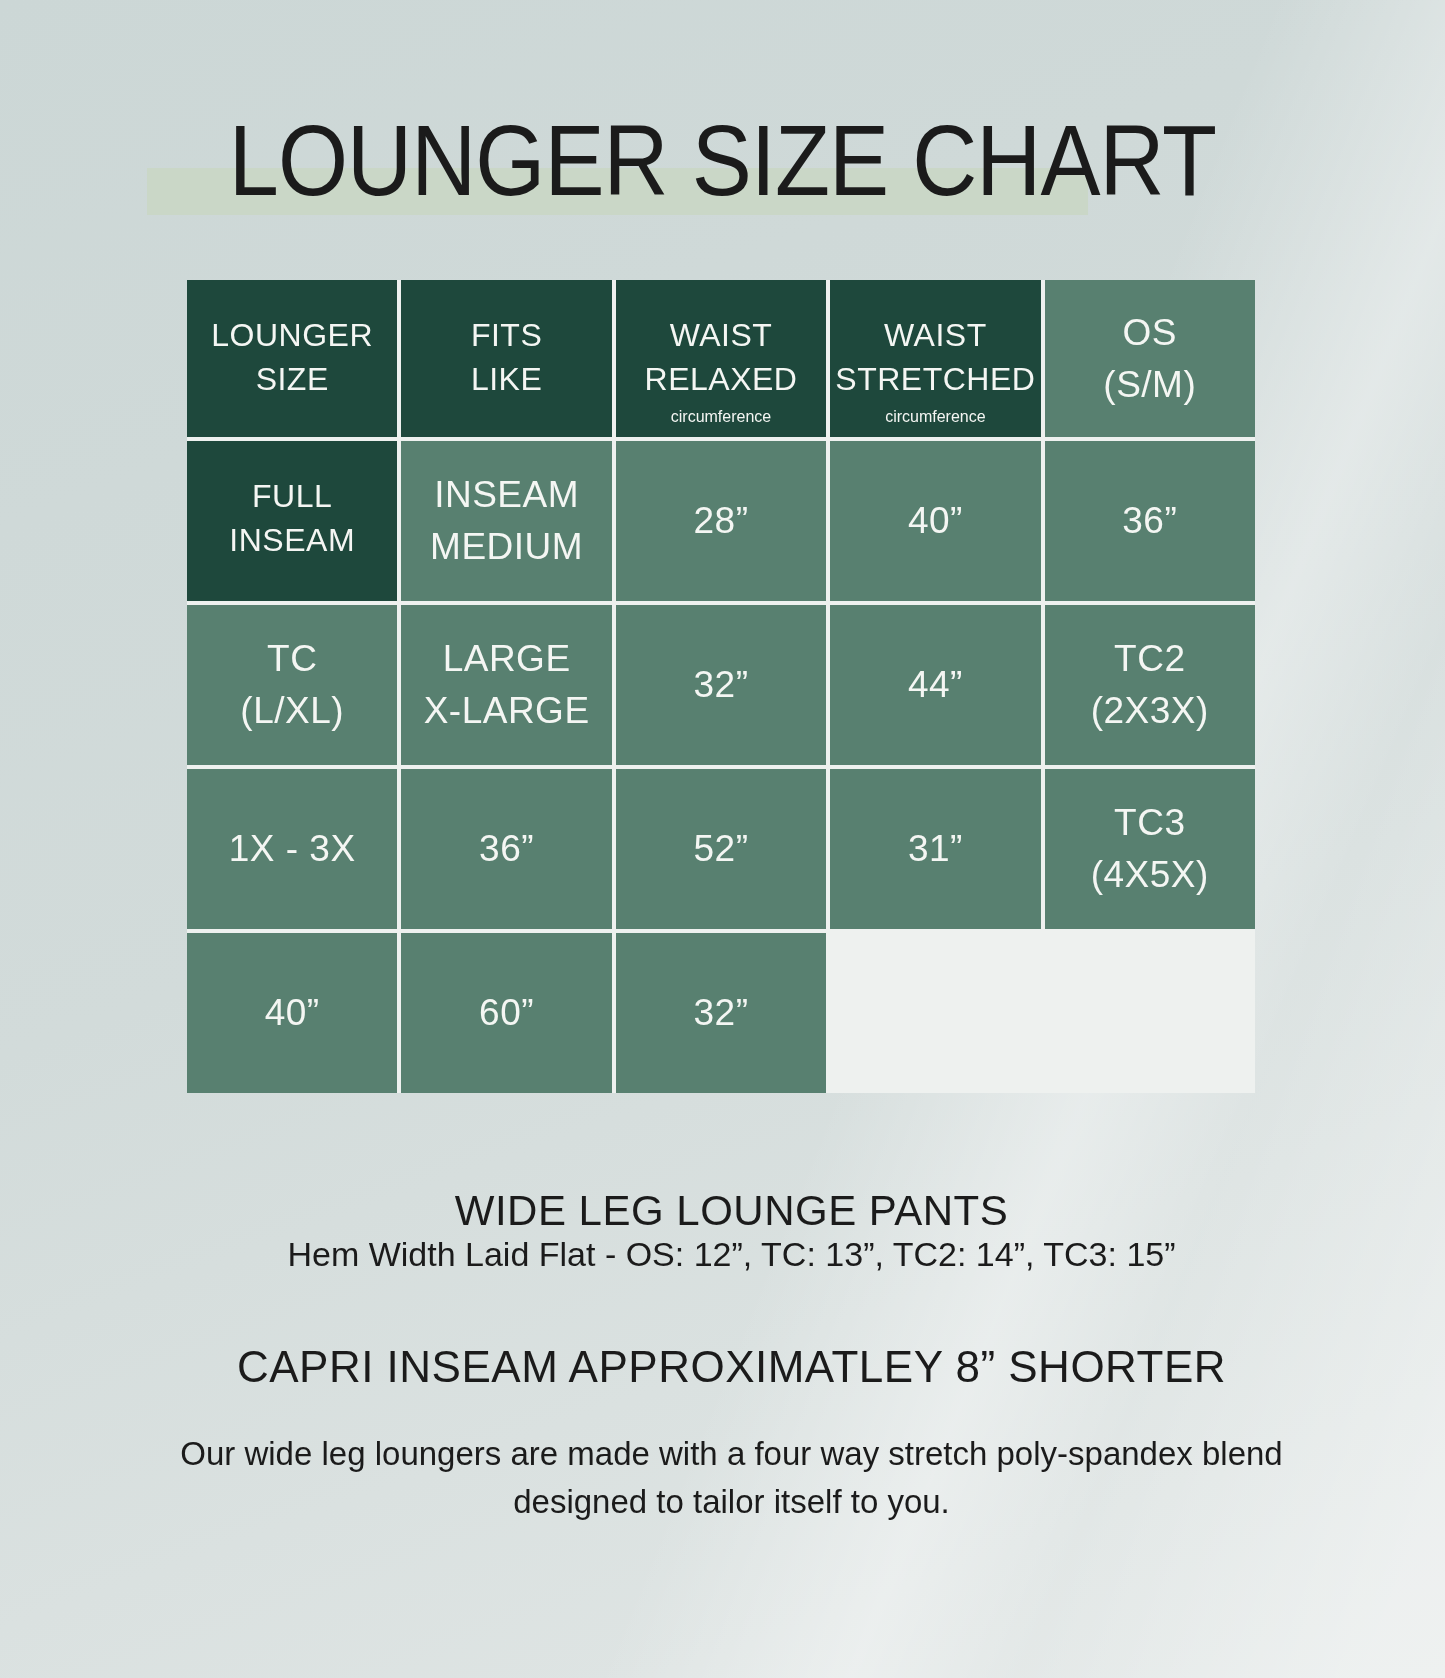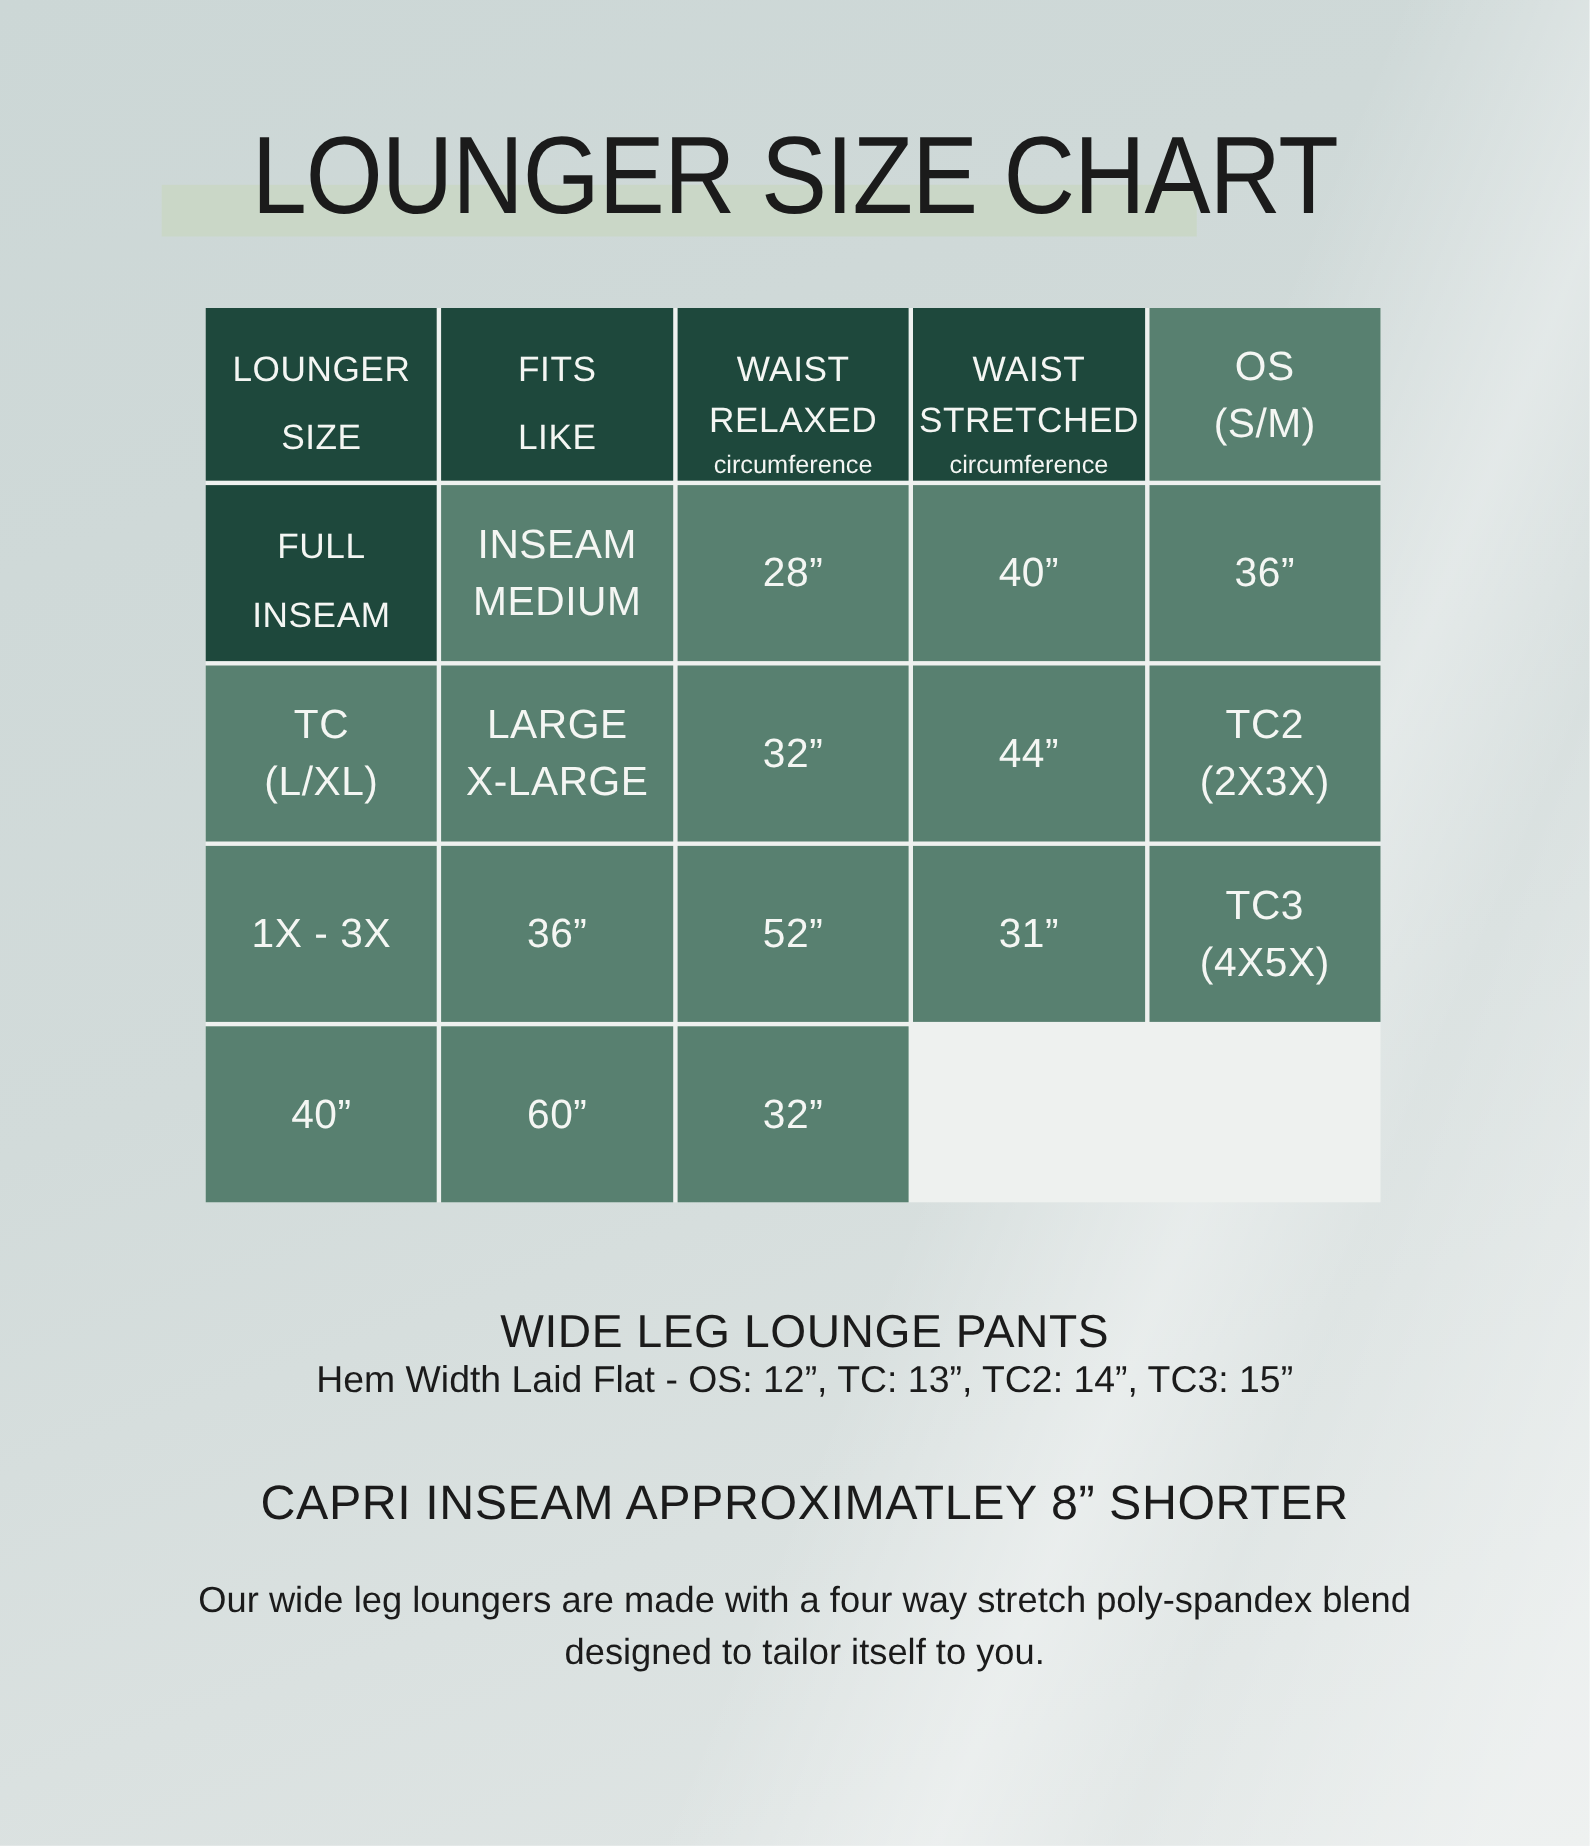--- a/index.html
+++ b/index.html
@@ -34,24 +34,24 @@
     column-gap:4px;row-gap:4px;
     background:var(--table-grid-line,#eef1ef);
   }
   .cell{
     display:flex;flex-direction:column;align-items:center;justify-content:center;
     text-align:center;overflow:hidden;
   }
   .head{
     background:var(--table-header-bg,#1e483c);
     color:var(--table-text,#f4f6f3);
-    justify-content:space-between;padding-top:33px;box-sizing:border-box;
+    justify-content:flex-start;padding-top:33px;box-sizing:border-box;
   }
   .head .hl{font-size:32px;line-height:44px;letter-spacing:0.5px;}
-  .head .hs{font-size:23px;line-height:29px;margin-top:1px;}
+  .head .hs{font-size:16px;line-height:29px;margin-top:1px;}
   .body-cell{
     background:var(--table-cell-bg,#588070);
     color:var(--table-text,#f4f6f3);
     font-size:37px;
   }
   .body-cell .bl{line-height:52px;letter-spacing:0.5px;}
   
   .footer-line{
     position:absolute;left:0;right:0;text-align:center;margin:0;
     color:var(--footer-text,#1b1b1b);transform:translateX(9px);

